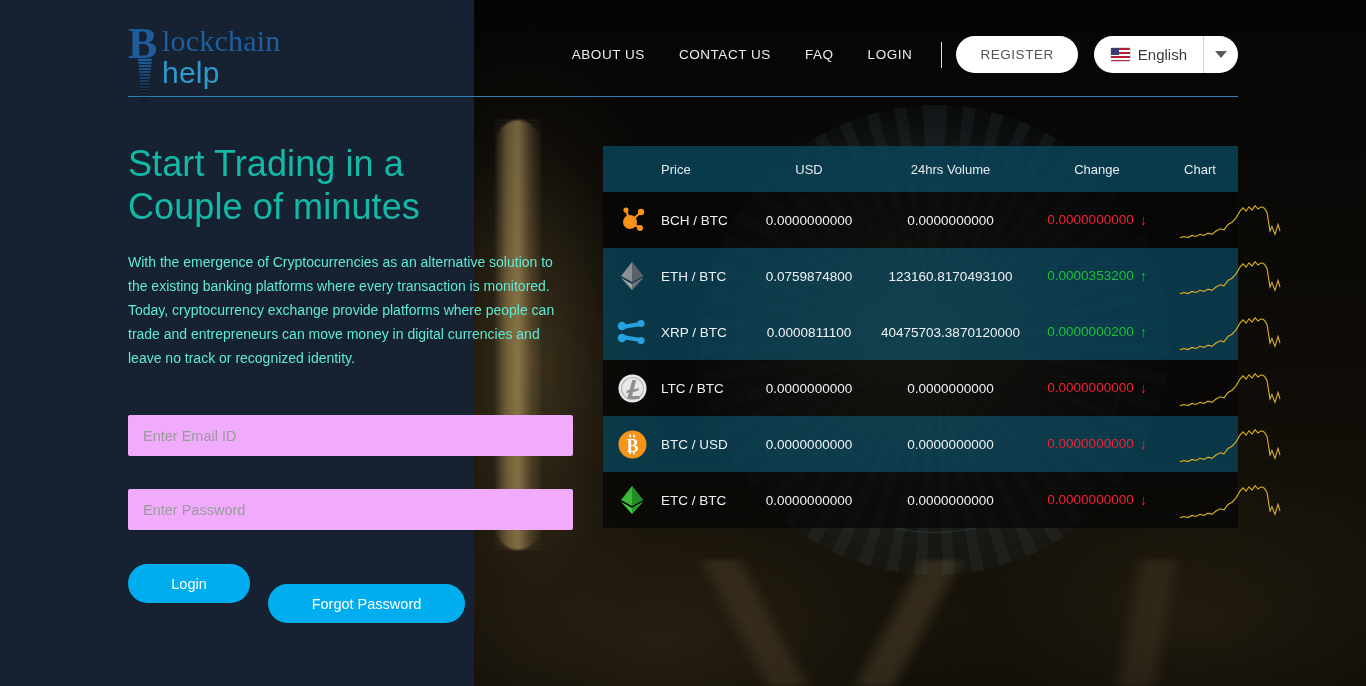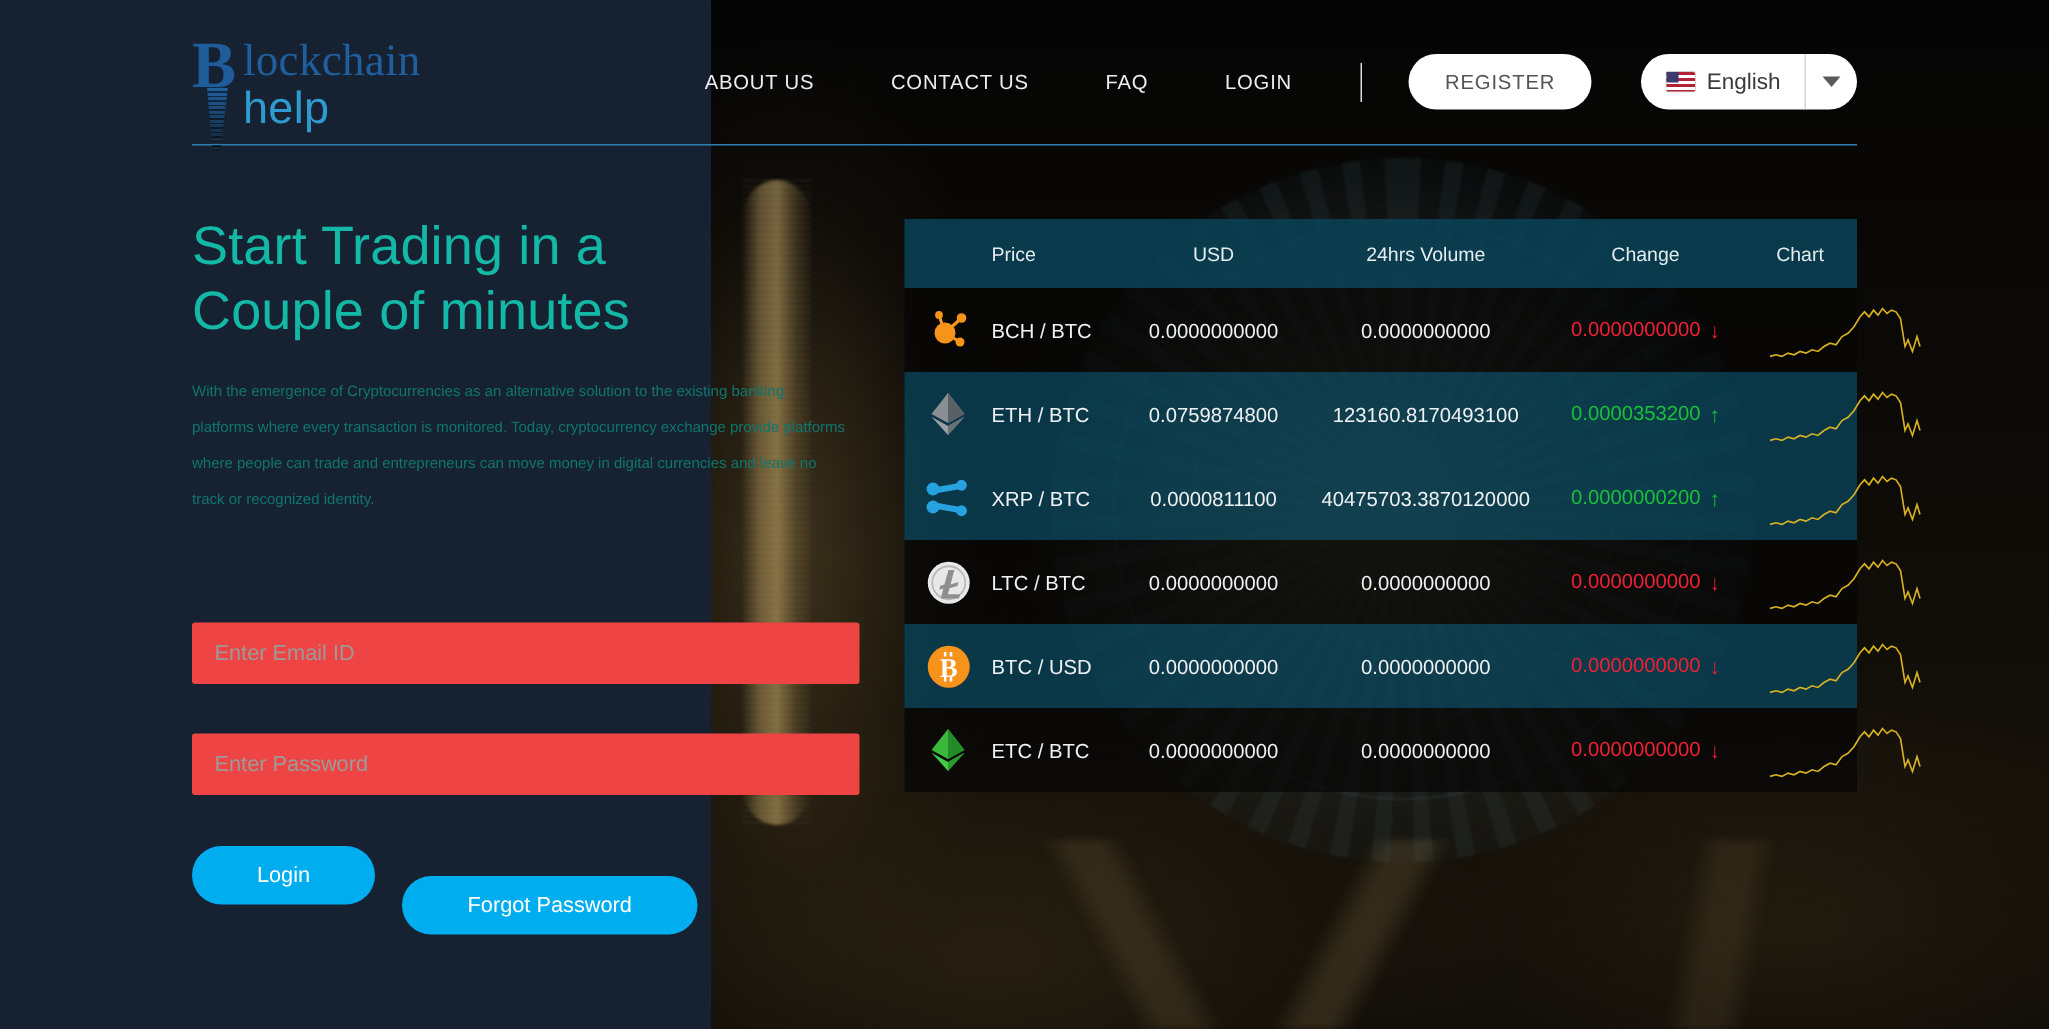--- a/index.html
+++ b/index.html
@@ -109,21 +109,21 @@
     font-size: 30px; color: #1f5f9f; letter-spacing: .2px;
   }
   .logo-word2 {
     position: absolute; left: 34px; top: 34px;
     font-family: Liberation Sans, sans-serif;
     font-size: 30px; color: #2e9ad0; letter-spacing: .2px;
   }
 
   .nav {
     position: absolute; right: 128px; top: 36px;
-    display: flex; align-items: center; gap: 17px;
+    display: flex; align-items: center; gap: 0;
   }
   .nav-link {
     color: #e9edf1;
     font-size: 13.5px;
     letter-spacing: .55px;
     text-decoration: none;
     padding: 0 17px;
     line-height: 36px;
     cursor: pointer;
     white-space: nowrap;
@@ -175,28 +175,28 @@
 
   
   .hero { position: absolute; left: 128px; top: 142px; width: 448px; z-index: 6; }
   .hero h1 {
     font-size: 36px; font-weight: normal; color: #14b8a6;
     line-height: 43px; letter-spacing: .1px;
     max-width: 330px;
   }
   .hero p {
     margin-top: 22px;
-    font-size: 10px; line-height: 24px;
-    color: #0f766e; max-width: 438px;
+    font-size: 14px; line-height: 24px;
+    color: #5eead4; max-width: 438px;
   }
 
   .form { position: absolute; left: 128px; top: 415px; width: 448px; z-index: 6; }
   .field {
     display: block; width: 445px; height: 41px;
-    background: #ef4444; border: none; border-radius: 2px;
+    background: #f0abfc; border: none; border-radius: 2px;
     padding: 0 15px; font-size: 14.5px; color: #333;
     font-family: "Liberation Sans", sans-serif;
     outline: none;
   }
   .field::placeholder { color: #9b9b9b; }
   .field + .field { margin-top: 33px; }
   .actions { display: flex; gap: 18px; margin-top: 34px; }
   .btn-primary {
     background: #00aeef; color: #ffffff;
     border: none; border-radius: 20px;

